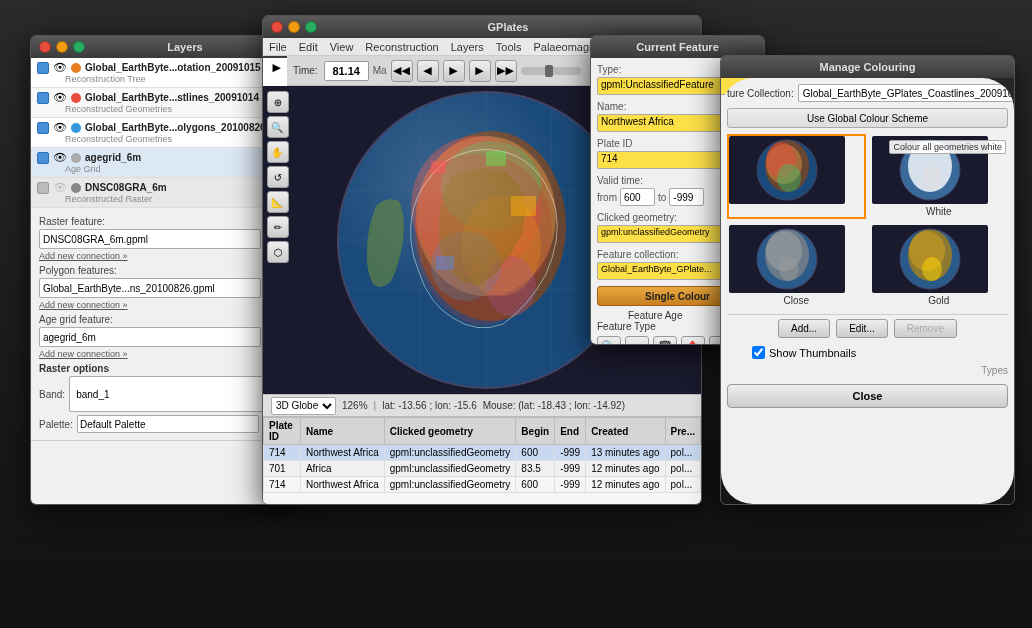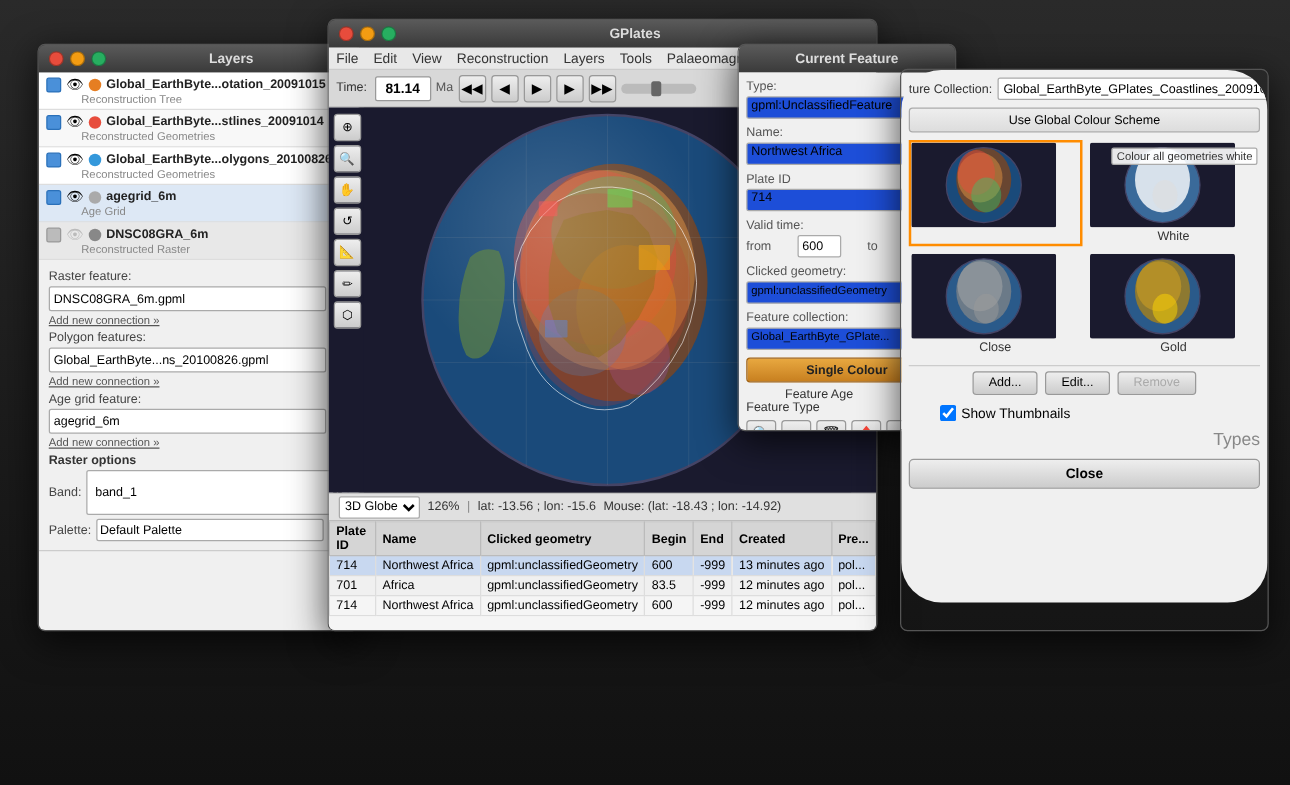--- a/index.html
+++ b/index.html
@@ -202,20 +202,21 @@
     }
 
     .gplates-toolbar {
       background: #d8d8d8;
       height: 30px;
       display: flex;
       align-items: center;
       padding: 0 6px;
       gap: 4px;
       border-bottom: 1px solid #bbb;
+      margin-left: 24px;
     }
 
     .time-label {
       font-size: 10px;
       color: #333;
       margin-right: 2px;
     }
 
     .time-input {
       width: 45px;
@@ -378,32 +379,31 @@
 
     .feature-field-label {
       font-size: 10px;
       color: #555;
       margin-bottom: 2px;
     }
 
     .feature-value {
       width: 100%;
       height: 18px;
-      background: #1d4ed8;
+      background: #fde047;
       border: 1px solid #aaa;
       font-size: 10px;
       padding: 1px 3px;
       border-radius: 2px;
     }
 
     .valid-time-row {
       display: flex;
       align-items: center;
       gap: 3px;
-      justify-content: space-between;
     }
 
     .valid-time-input {
       width: 35px;
       height: 18px;
       background: #fff;
       border: 1px solid #aaa;
       font-size: 10px;
       padding: 1px 3px;
       border-radius: 2px;
@@ -901,20 +901,23 @@
       <div class="feat-icon-btn">🔍</div>
       <div class="feat-icon-btn">✏</div>
       <div class="feat-icon-btn">🗑</div>
       <div class="feat-icon-btn">📤</div>
       <div class="feat-icon-btn">ℹ</div>
     </div>
   </div>
 </div>
 
 <div class="window colouring-window">
+  <div class="window-titlebar">
+    <span class="window-title">Manage Colouring</span>
+  </div>
   <div class="colouring-body">
     <div class="colouring-row">
       <span class="colouring-label">ture Collection:</span>
       <select class="colouring-select">
         <option>Global_EarthByte_GPlates_Coastlines_20091014.g</option>
       </select>
     </div>
     <button class="use-global-btn">Use Global Colour Scheme</button>
     
     <div class="thumbnail-grid">
@@ -978,16 +981,16 @@
     <hr class="section-divider">
     <div class="colouring-bottom-btns">
       <button class="colouring-action-btn">Add...</button>
       <button class="colouring-action-btn">Edit...</button>
       <button class="colouring-action-btn" disabled="">Remove</button>
     </div>
     <div class="show-thumbnails-row">
       <input type="checkbox" checked="" style="">
       <span>Show Thumbnails</span>
     </div>
-    <div style="font-size:14px;color:#888;text-align:right;margin-bottom:4px;">Types</div>
+    <div style="font-size:10px;color:#888;text-align:right;margin-bottom:4px;">Types</div>
     <button class="close-btn-large">Close</button>
   </div>
 </div>
 
 </body></html>

